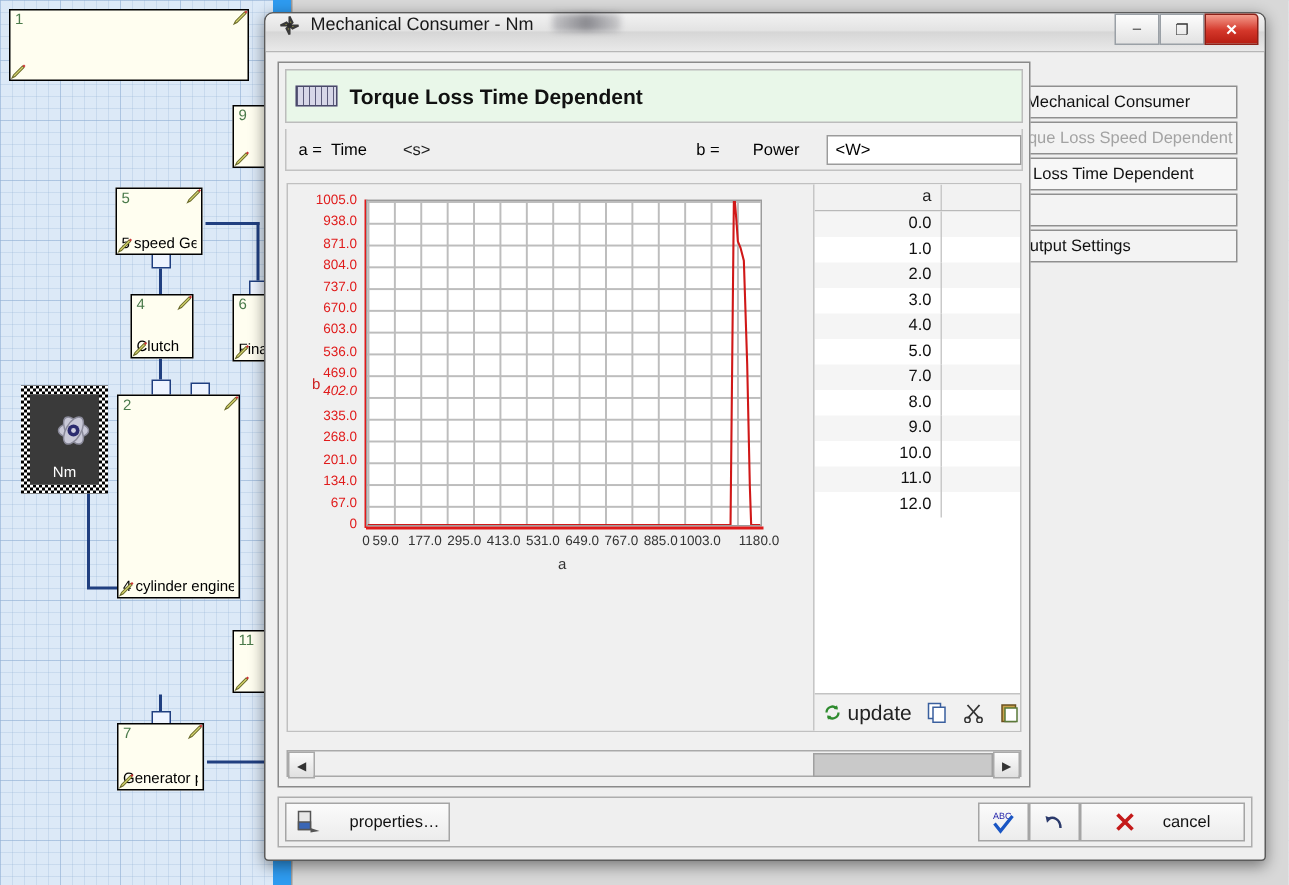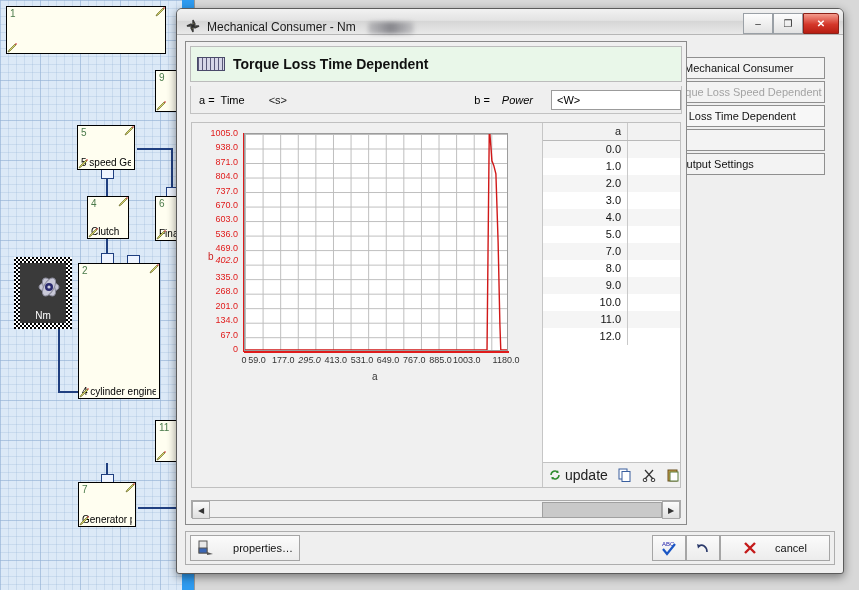--- a/index.html
+++ b/index.html
@@ -44,21 +44,21 @@
   #dlg{
     position:absolute;left:176px;top:8px;width:668px;height:566px;
     background:#efefef;border:1px solid #5b5b5b;border-radius:6px 6px 3px 3px;
     box-shadow:0 3px 10px rgba(0,0,0,.45);
     box-sizing:border-box;
   }
   #titlebar{
     height:26px;
     background:linear-gradient(to bottom,#f2f2f2 0%,#e3e3e3 45%,#d6d6d6 50%,#e9e9e9 100%);
     border-radius:5px 5px 0 0;border-bottom:1px solid #b6b6b6;
-    display:flex;align-items:flex-end;padding:0 4px;box-sizing:border-box;
+    display:flex;align-items:flex-start;padding:0 4px;box-sizing:border-box;
   }
   #titlebar .tico{width:16px;height:16px;margin:0 6px 0 4px;flex:0 0 auto;}
   #titlebar .ttxt{font-size:12px;color:#1a1a1a;white-space:nowrap;}
   #titlebar .blur{width:46px;height:12px;margin-left:12px;border-radius:3px;
      background:linear-gradient(90deg,rgba(90,90,100,.25),rgba(60,60,70,.55),rgba(90,90,100,.2));
      filter:blur(2px);}
   .wbtns{margin-left:auto;display:flex;gap:0;}
   .wbtn{width:28px;height:19px;border:1px solid #9aa0a6;background:linear-gradient(to bottom,#fdfdfd,#e2e2e2);
         display:flex;align-items:center;justify-content:center;font-size:10px;color:#333;}
   .wbtn.close{background:linear-gradient(to bottom,#f49b8c,#d4372a 55%,#b71d12);
@@ -342,21 +342,21 @@
       <span class="gridico"></span>
       <span class="ghead">Torque Loss Time Dependent</span>
     </div>
 
     <div id="varrow">
       <span class="lab">a =</span>
       <span style="margin-left:6px;">Time</span>
       <span class="unit">&lt;s&gt;</span>
       <span class="bgrp">
         <span>b =</span>
-        <span style="margin-left:12px;font-style:italic;">Power</span>
+        <span style="margin-left:22px;">Power</span>
         <span class="ufield">&lt;W&gt;</span>
       </span>
     </div>
 
     <div id="content">
 
       <div id="chartbox">
         <div id="yaxis">
             <div class="ytick" style="top: 0px;">1005.0</div>
             <div class="ytick" style="top: 14.4px;">938.0</div>
@@ -380,21 +380,21 @@
         <div id="plot">
           <svg id="series" width="262" height="216" viewBox="0 0 262 216" style="position:absolute;left:0;top:0;">
               <polyline points="0.00,216.00 242.02,216.00 244.24,0.00 244.90,0.00 246.01,13.97 246.90,26.87 248.68,31.16 250.90,39.76 253.12,108.54 254.89,190.21 255.78,216.00 257.56,216.00 262.00,216.00" fill="none" stroke="#d01818" stroke-width="1.4"></polyline>
             </svg>
         </div>
         <div id="xaxisline"></div>
         <div id="xaxis">
             <div class="xtick" style="left: 52px;">0</div>
             <div class="xtick" style="left: 65.1px;">59.0</div>
             <div class="xtick" style="left: 91.3px;">177.0</div>
-            <div class="xtick" style="left: 117.5px; font-style: italic;">295.0</div>
+            <div class="xtick" style="left: 117.5px;">295.0</div>
             <div class="xtick" style="left: 143.7px;">413.0</div>
             <div class="xtick" style="left: 169.9px;">531.0</div>
             <div class="xtick" style="left: 196.1px;">649.0</div>
             <div class="xtick" style="left: 222.3px;">767.0</div>
             <div class="xtick" style="left: 248.5px;">885.0</div>
             <div class="xtick" style="left: 274.7px;">1003.0</div>
             <div class="xtick" style="left: 314px;">1180.0</div>
           </div>
         <div id="xlabel">a</div>
       </div>

